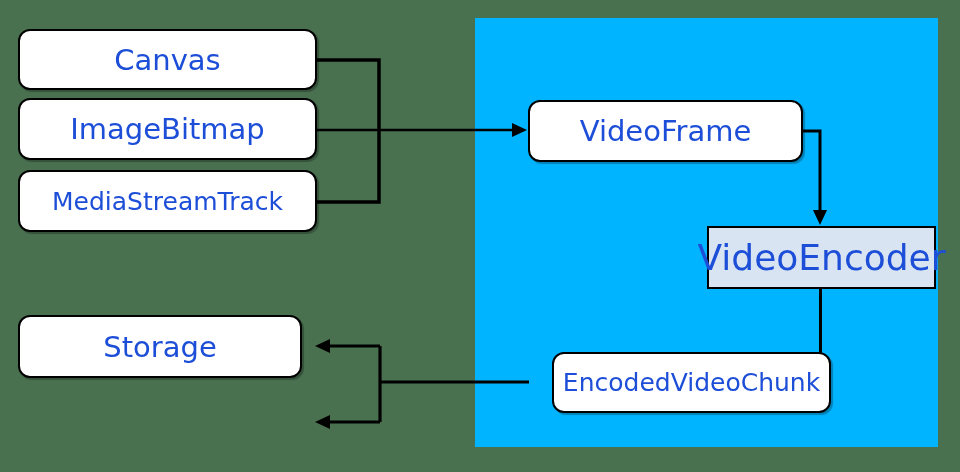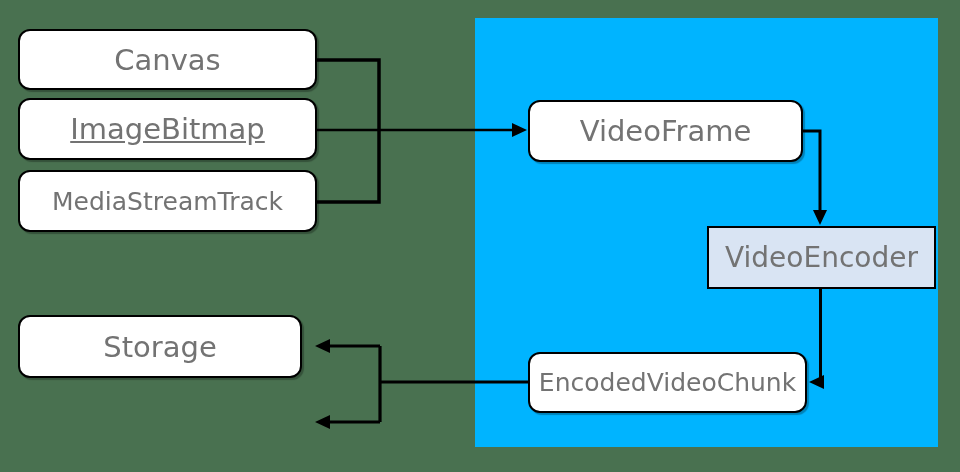--- a/index.html
+++ b/index.html
@@ -29,39 +29,39 @@
 
   .node {
     position: absolute;
     box-sizing: border-box;
     border: 2px solid #000;
     border-radius: 12px;
     display: flex;
     align-items: center;
     justify-content: center;
     font-size: 29px;
-    color: #737373;
+    color: #1d4ed8;
     box-shadow: 2px 2px 1px rgba(0,0,0,0.28);
   }
   .node .label { white-space: nowrap; }
 
   .node.small { font-size: 25px; }
 
   .node-canvas            { left: 18px;  top: 29px;  width: 299px; height: 61px; }
   .node-imagebitmap       { left: 18px;  top: 98px;  width: 299px; height: 62px; }
   .node-mediastreamtrack  { left: 18px;  top: 170px; width: 299px; height: 62px; }
   .node-storage           { left: 18px;  top: 315px; width: 284px; height: 63px; }
   .node-network           { left: 18px;  top: 391px; width: 296px; height: 62px; }
   .node-videoframe        { left: 528px; top: 100px; width: 275px; height: 62px; }
   .node-encodedvideochunk { left: 528px; top: 352px; width: 279px; height: 61px; }
 
   .node-videoencoder {
     left: 707px; top: 226px; width: 229px; height: 63px;
     border-radius: 0;
-    font-size: 28px;
+    font-size: 36px;
     box-shadow: none;
   }
 </style>
 </head>
 <body>
 
 <div class="stage" style="background-color: rgb(73, 113, 80);">
 
   <div class="region" style="background-color: rgb(0, 180, 255);"></div>
 
@@ -80,37 +80,37 @@
 
     <path d="M529 382 H380 M380 346 V422 M380 346 H330 M380 422 H330" fill="none" stroke-width="3.2" stroke="#000000"></path>
     <polygon points="315,346 330,339 330,353" fill="#000000"></polygon>
     <polygon points="315,422 330,415 330,429" fill="#000000"></polygon>
   </svg>
 
   <div class="node node-canvas" style="background-color: rgb(255, 255, 255);">
     <span class="label">Canvas</span>
   </div>
 
-  <div class="node node-imagebitmap" style="background-color: rgb(255, 255, 255); text-decoration: underline;">
+  <div class="node node-imagebitmap" style="background-color: rgb(255, 255, 255);">
     <span class="label">ImageBitmap</span>
   </div>
 
   <div class="node node-videoframe" style="background-color: rgb(255, 255, 255);">
     <span class="label">VideoFrame</span>
   </div>
 
   <div class="node node-mediastreamtrack small" style="background-color: rgb(255, 255, 255);">
     <span class="label">MediaStreamTrack</span>
   </div>
 
   <div class="node node-videoencoder" style="background-color: rgb(217, 228, 243);">
     <span class="label">VideoEncoder</span>
   </div>
 
-  <div class="node node-encodedvideochunk small" style="background-color: rgb(255, 255, 255);">
+  <div class="node node-encodedvideochunk small" style="background-color: rgb(255, 255, 255); margin-left: 24px;">
     <span class="label">EncodedVideoChunk</span>
   </div>
 
   <div class="node node-storage" style="background-color: rgb(255, 255, 255);">
     <span class="label">Storage</span>
   </div>
 
 
 </div>
 

